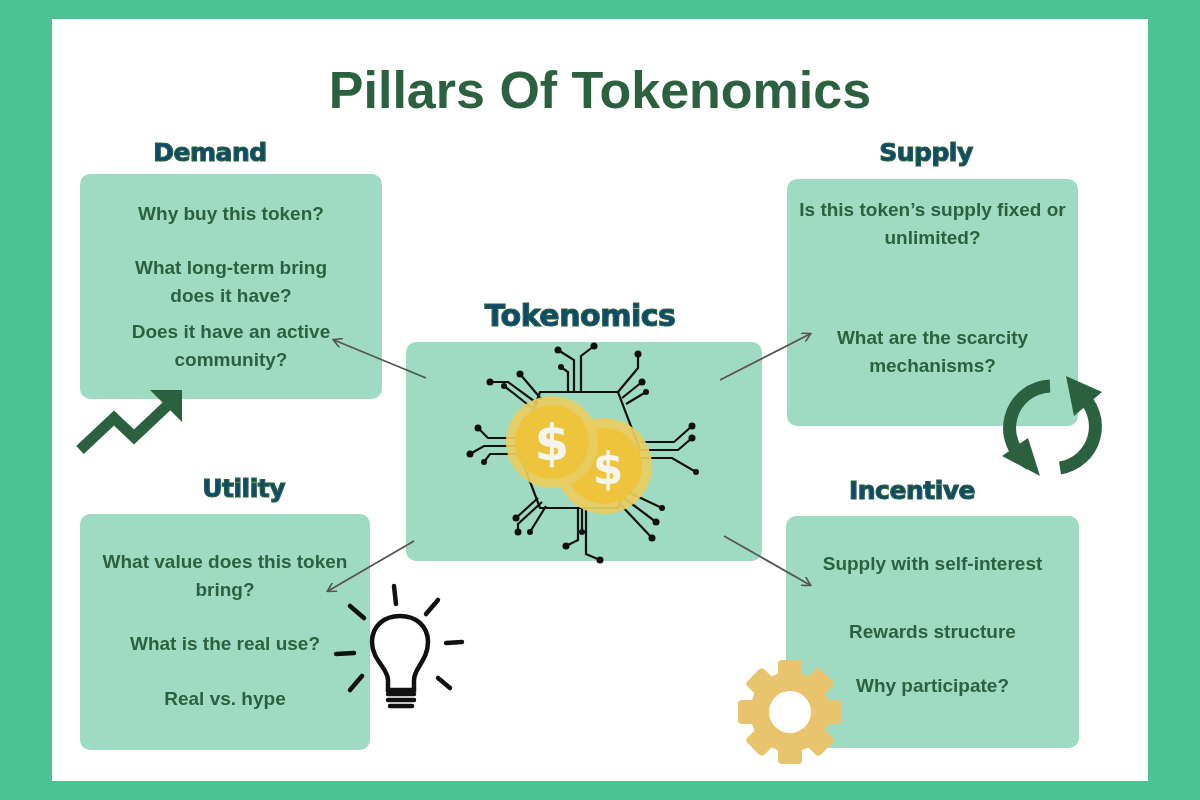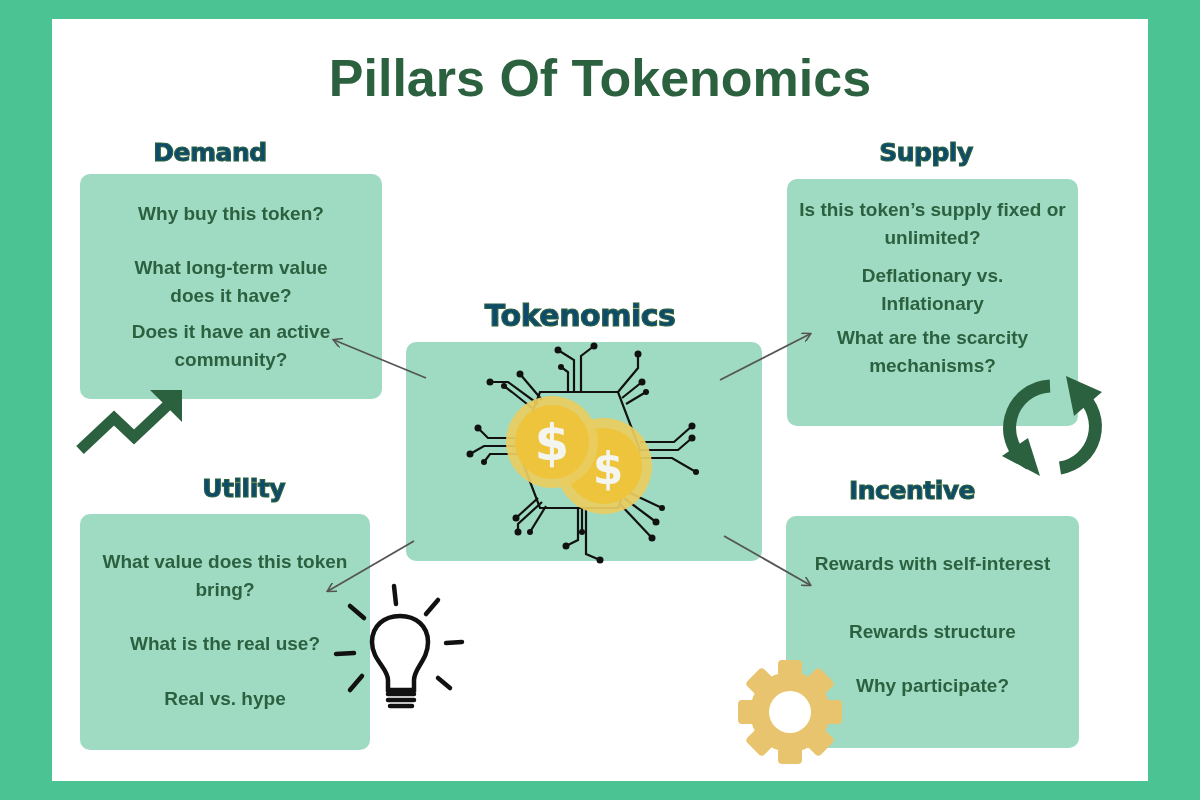--- a/index.html
+++ b/index.html
@@ -10,21 +10,21 @@
       position: relative;
     }
     .canvas {
       position: absolute;
       left: 52px; top: 19px;
       width: 1096px; height: 762px;
       background: #ffffff;
     }
     .title {
       position: absolute;
-      left: 0; top: 48px;
+      left: 0; top: 60px;
       width: 1200px;
       text-align: center;
       font-family: "Liberation Sans", sans-serif;
       font-weight: bold;
       font-size: 52px;
       color: #2c6140;
       letter-spacing: 0px;
     }
     .heading {
       position: absolute;
@@ -57,32 +57,31 @@
 </head>
 <body>
 
 <div class="canvas"></div>
 
 <div class="title">Pillars Of Tokenomics</div>
 
 <div class="heading" style="left:110px; top:138px; width:200px;">Demand</div>
 <div class="card" style="left:80px; top:174px; width:302px; height:225px;">
   <div class="item" style="top:26px;">Why buy this token?</div>
-  <div class="item" style="top:80px; padding:0 40px;">What long-term value does it have?</div>
+  <div class="item" style="top:80px; padding:0 40px;">What long-term bring does it have?</div>
   <div class="item" style="top:144px; padding:0 30px;">Does it have an active community?</div>
 </div>
 <svg class="abs" style="left:70px; top:385px;" width="120" height="75" viewBox="0 0 120 75">
   <polyline points="10,65 44,33 64,52 100,18" fill="none" stroke="#2c6140" stroke-width="11" stroke-linejoin="miter"></polyline>
   <polygon points="80,5 112,5 112,37" fill="#2c6140"></polygon>
 </svg>
 
 <div class="heading" style="left:826px; top:138px; width:200px;">Supply</div>
 <div class="card" style="left:787px; top:179px; width:291px; height:247px;">
   <div class="item" style="top:17px; padding:0 8px;">Is this token’s supply fixed or unlimited?</div>
-  <div class="item" style="top:83px; padding:0 50px;">Deflationary vs. Inflationary</div>
   <div class="item" style="top:145px; padding:0 30px;">What are the scarcity mechanisms?</div>
 </div>
 <svg class="abs" style="left:998px; top:376px;" width="110" height="105" viewBox="0 0 110 105">
   <path d="M52 10 A42 42 0 0 0 32 88" fill="none" stroke="#2c6140" stroke-width="13"></path>
   <path d="M62 92 A42 42 0 0 0 82 18" fill="none" stroke="#2c6140" stroke-width="13"></path>
   <polygon points="68,0 104,16 76,40" fill="#2c6140"></polygon>
   <polygon points="4,80 30,62 42,100" fill="#2c6140"></polygon>
 </svg>
 
 <div class="heading" style="left:440px; top:298px; width:280px; font-size:30px;">Tokenomics</div>
@@ -173,21 +172,21 @@
     <line x1="32" y1="96" x2="20" y2="110"></line>
     <path d="M58 110 V100 C58 88 42 80 42 62 C42 46 54 36 70 36 C86 36 98 46 98 62 C98 80 84 88 84 100 V110 Z"></path>
     <line x1="58" y1="114" x2="84" y2="114"></line>
     <line x1="58" y1="120" x2="84" y2="120"></line>
     <line x1="60" y1="126" x2="82" y2="126"></line>
   </g>
 </svg>
 
 <div class="heading" style="left:812px; top:476px; width:200px;">Incentive</div>
 <div class="card" style="left:786px; top:516px; width:293px; height:232px;">
-  <div class="item" style="top:34px;">Rewards with self-interest</div>
+  <div class="item" style="top:34px;">Supply with self-interest</div>
   <div class="item" style="top:102px;">Rewards structure</div>
   <div class="item" style="top:156px;">Why  participate?</div>
 </div>
 <svg class="abs" style="left:738px; top:660px;" width="104" height="104" viewBox="0 0 104 104">
   <g fill="#e9c46e">
     <rect x="40" y="0" width="24" height="104" rx="4"></rect>
     <rect x="0" y="40" width="104" height="24" rx="4"></rect>
     <rect x="40" y="0" width="24" height="104" rx="4" transform="rotate(45 52 52)"></rect>
     <rect x="40" y="0" width="24" height="104" rx="4" transform="rotate(-45 52 52)"></rect>
     <circle cx="52" cy="52" r="40"></circle>

